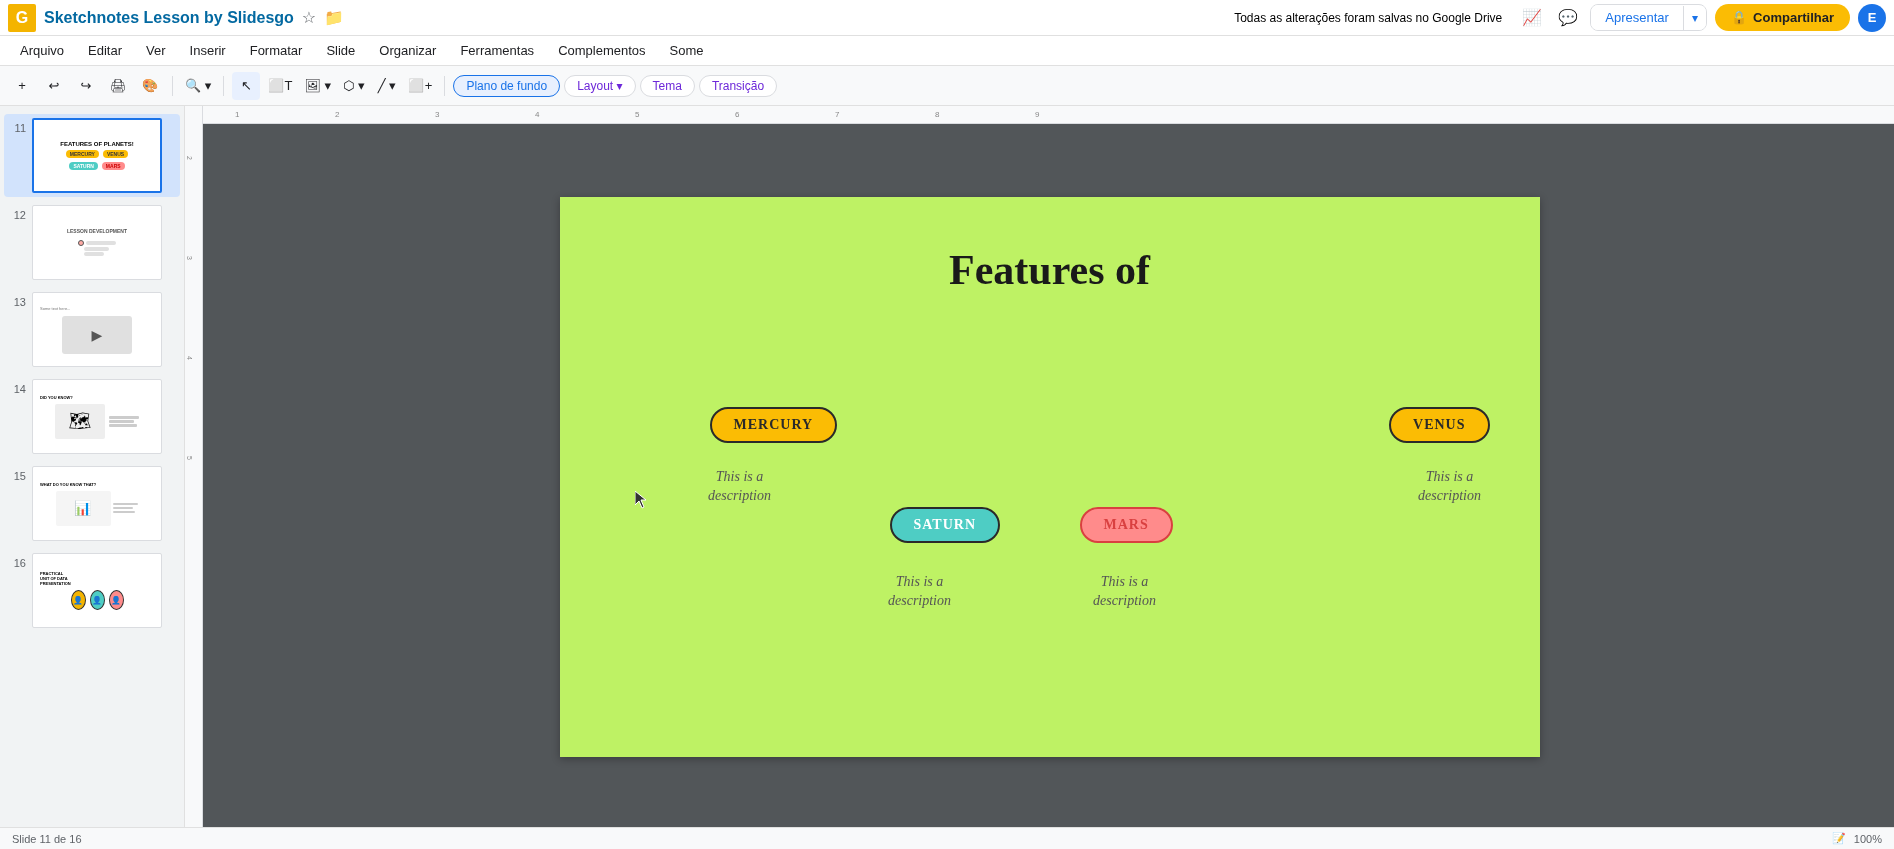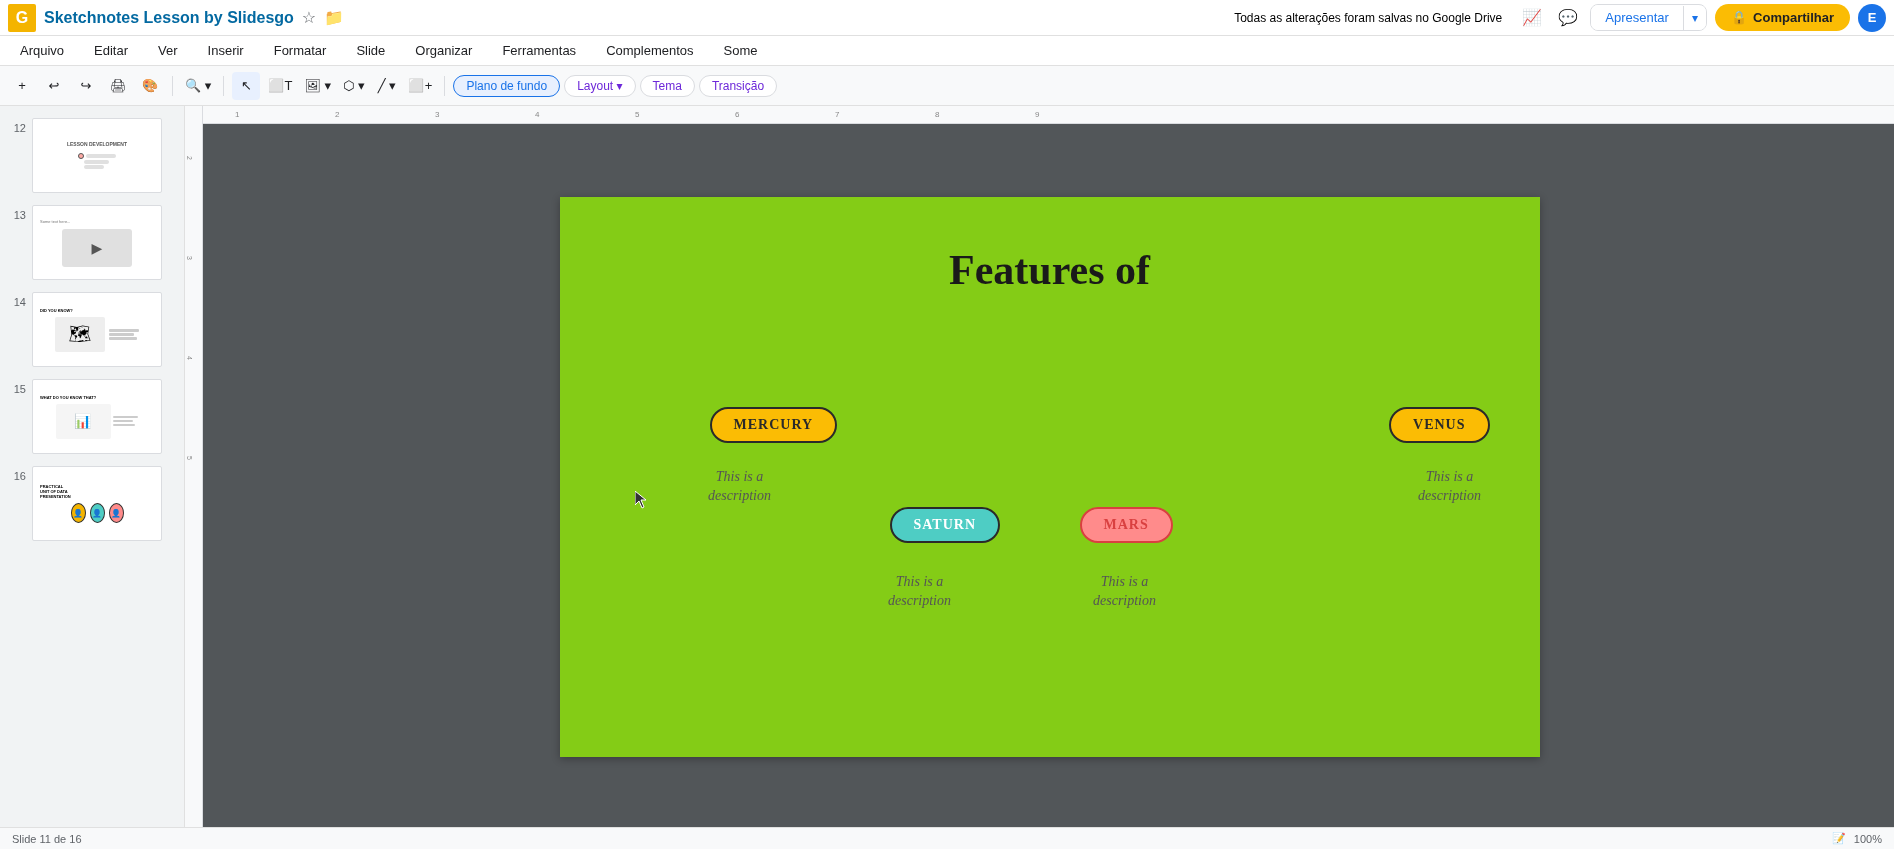--- a/index.html
+++ b/index.html
@@ -94,21 +94,21 @@
       border-radius: 4px;
     }
 
     
     .menu-bar {
       height: 30px;
       background: #fff;
       display: flex;
       align-items: center;
       padding: 0 12px;
-      gap: 14px;
+      gap: 8px;
       border-bottom: 1px solid #e0e0e0;
     }
     .menu-item {
       font-size: 13px;
       color: #202124;
       padding: 3px 8px;
       border-radius: 4px;
       cursor: pointer;
     }
 
@@ -236,21 +236,21 @@
       z-index: 5;
     }
     .ruler-tick {
       font-size: 8px;
       color: #5f6368;
       position: absolute;
     }
     .slide-canvas {
       width: 980px;
       height: 560px;
-      background: #84cc16;
+      background: #bef264;
       position: relative;
       box-shadow: 0 2px 8px rgba(0,0,0,0.3);
       margin-top: 20px;
       margin-left: 20px;
     }
 
     
     .slide-title {
       position: absolute;
       top: 50px;
@@ -395,20 +395,36 @@
     <span>Layout</span> ▾
   </button>
   <button class="tb-pill">Tema</button>
   <button class="tb-pill">Transição</button>
 </div>
 
 <div class="main-area">
 
   <div class="slides-panel">
 
+    <div class="slide-thumb active">
+      <span class="slide-num">11</span>
+      <div class="slide-preview">
+        <div class="sp-content">
+          <div class="mini-title">FEATURES OF PLANETS!</div>
+          <div class="mini-row">
+            <span class="mini-badge" style="background:#FBBC04;color:#333">MERCURY</span>
+            <span class="mini-badge" style="background:#FBBC04;color:#333">VENUS</span>
+          </div>
+          <div class="mini-row">
+            <span class="mini-badge" style="background:#4ecdc4;color:#fff">SATURN</span>
+            <span class="mini-badge" style="background:#ff8b8b;color:#c00">MARS</span>
+          </div>
+        </div>
+      </div>
+    </div>
 
     <div class="slide-thumb">
       <span class="slide-num">12</span>
       <div class="slide-preview">
         <div class="sp-content">
           <div class="mini-title" style="font-size:5px;color:#555">LESSON DEVELOPMENT</div>
           <div style="margin-top:3px">
             <div style="display:flex;align-items:center;gap:2px;margin:1px 0">
               <span style="width:6px;height:6px;border-radius:50%;border:1px solid #555;display:inline-block;background:#ffaaa5"></span>
               <div style="width:30px;height:4px;background:#e0e0e0;border-radius:2px"></div>

